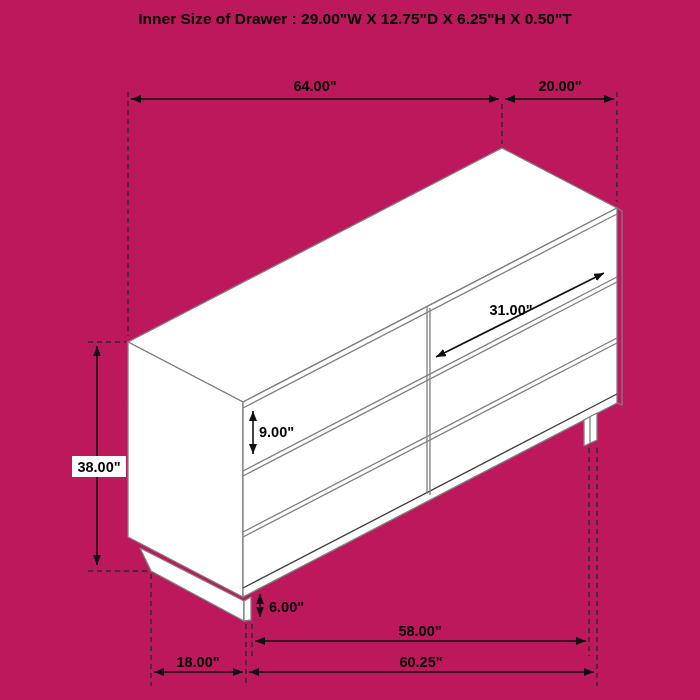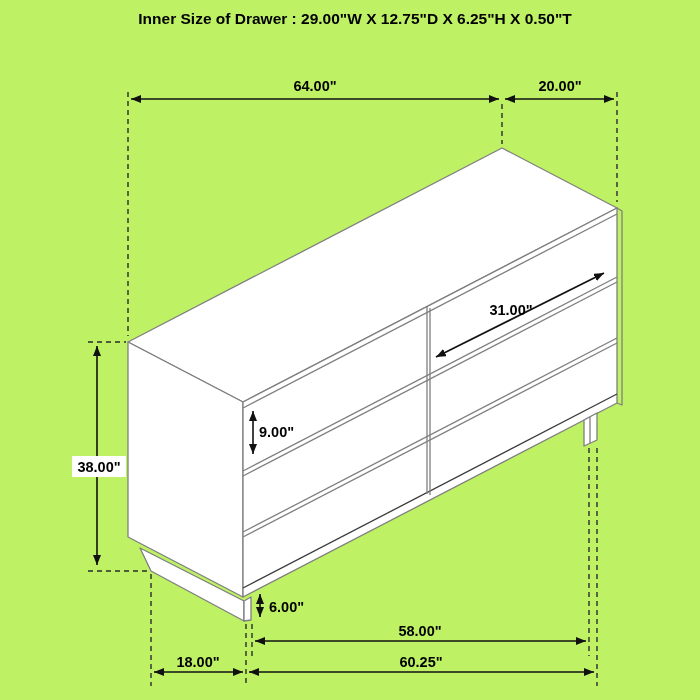--- a/index.html
+++ b/index.html
@@ -1,16 +1,16 @@
 <!DOCTYPE html>
 <html><head>
 <meta charset="utf-8">
 <style>
   html,body{margin:0;padding:0;background:#ffffff;}
-  .page{position:relative;width:700px;height:700px;background:#bef264;overflow:hidden;
+  .page{position:relative;width:700px;height:700px;background:#be185d;overflow:hidden;
         font-family:"Liberation Sans", sans-serif;}
   svg{display:block;}
   .dim-label{font-family:"Liberation Sans", sans-serif;font-weight:bold;font-size:14.5px;fill:#000;}
   .title-label{font-family:"Liberation Sans", sans-serif;font-weight:bold;font-size:15.5px;fill:#000;}
 </style>
 </head>
 <body>
 
 <div class="page">
 <svg width="700" height="700" viewBox="0 0 700 700">

